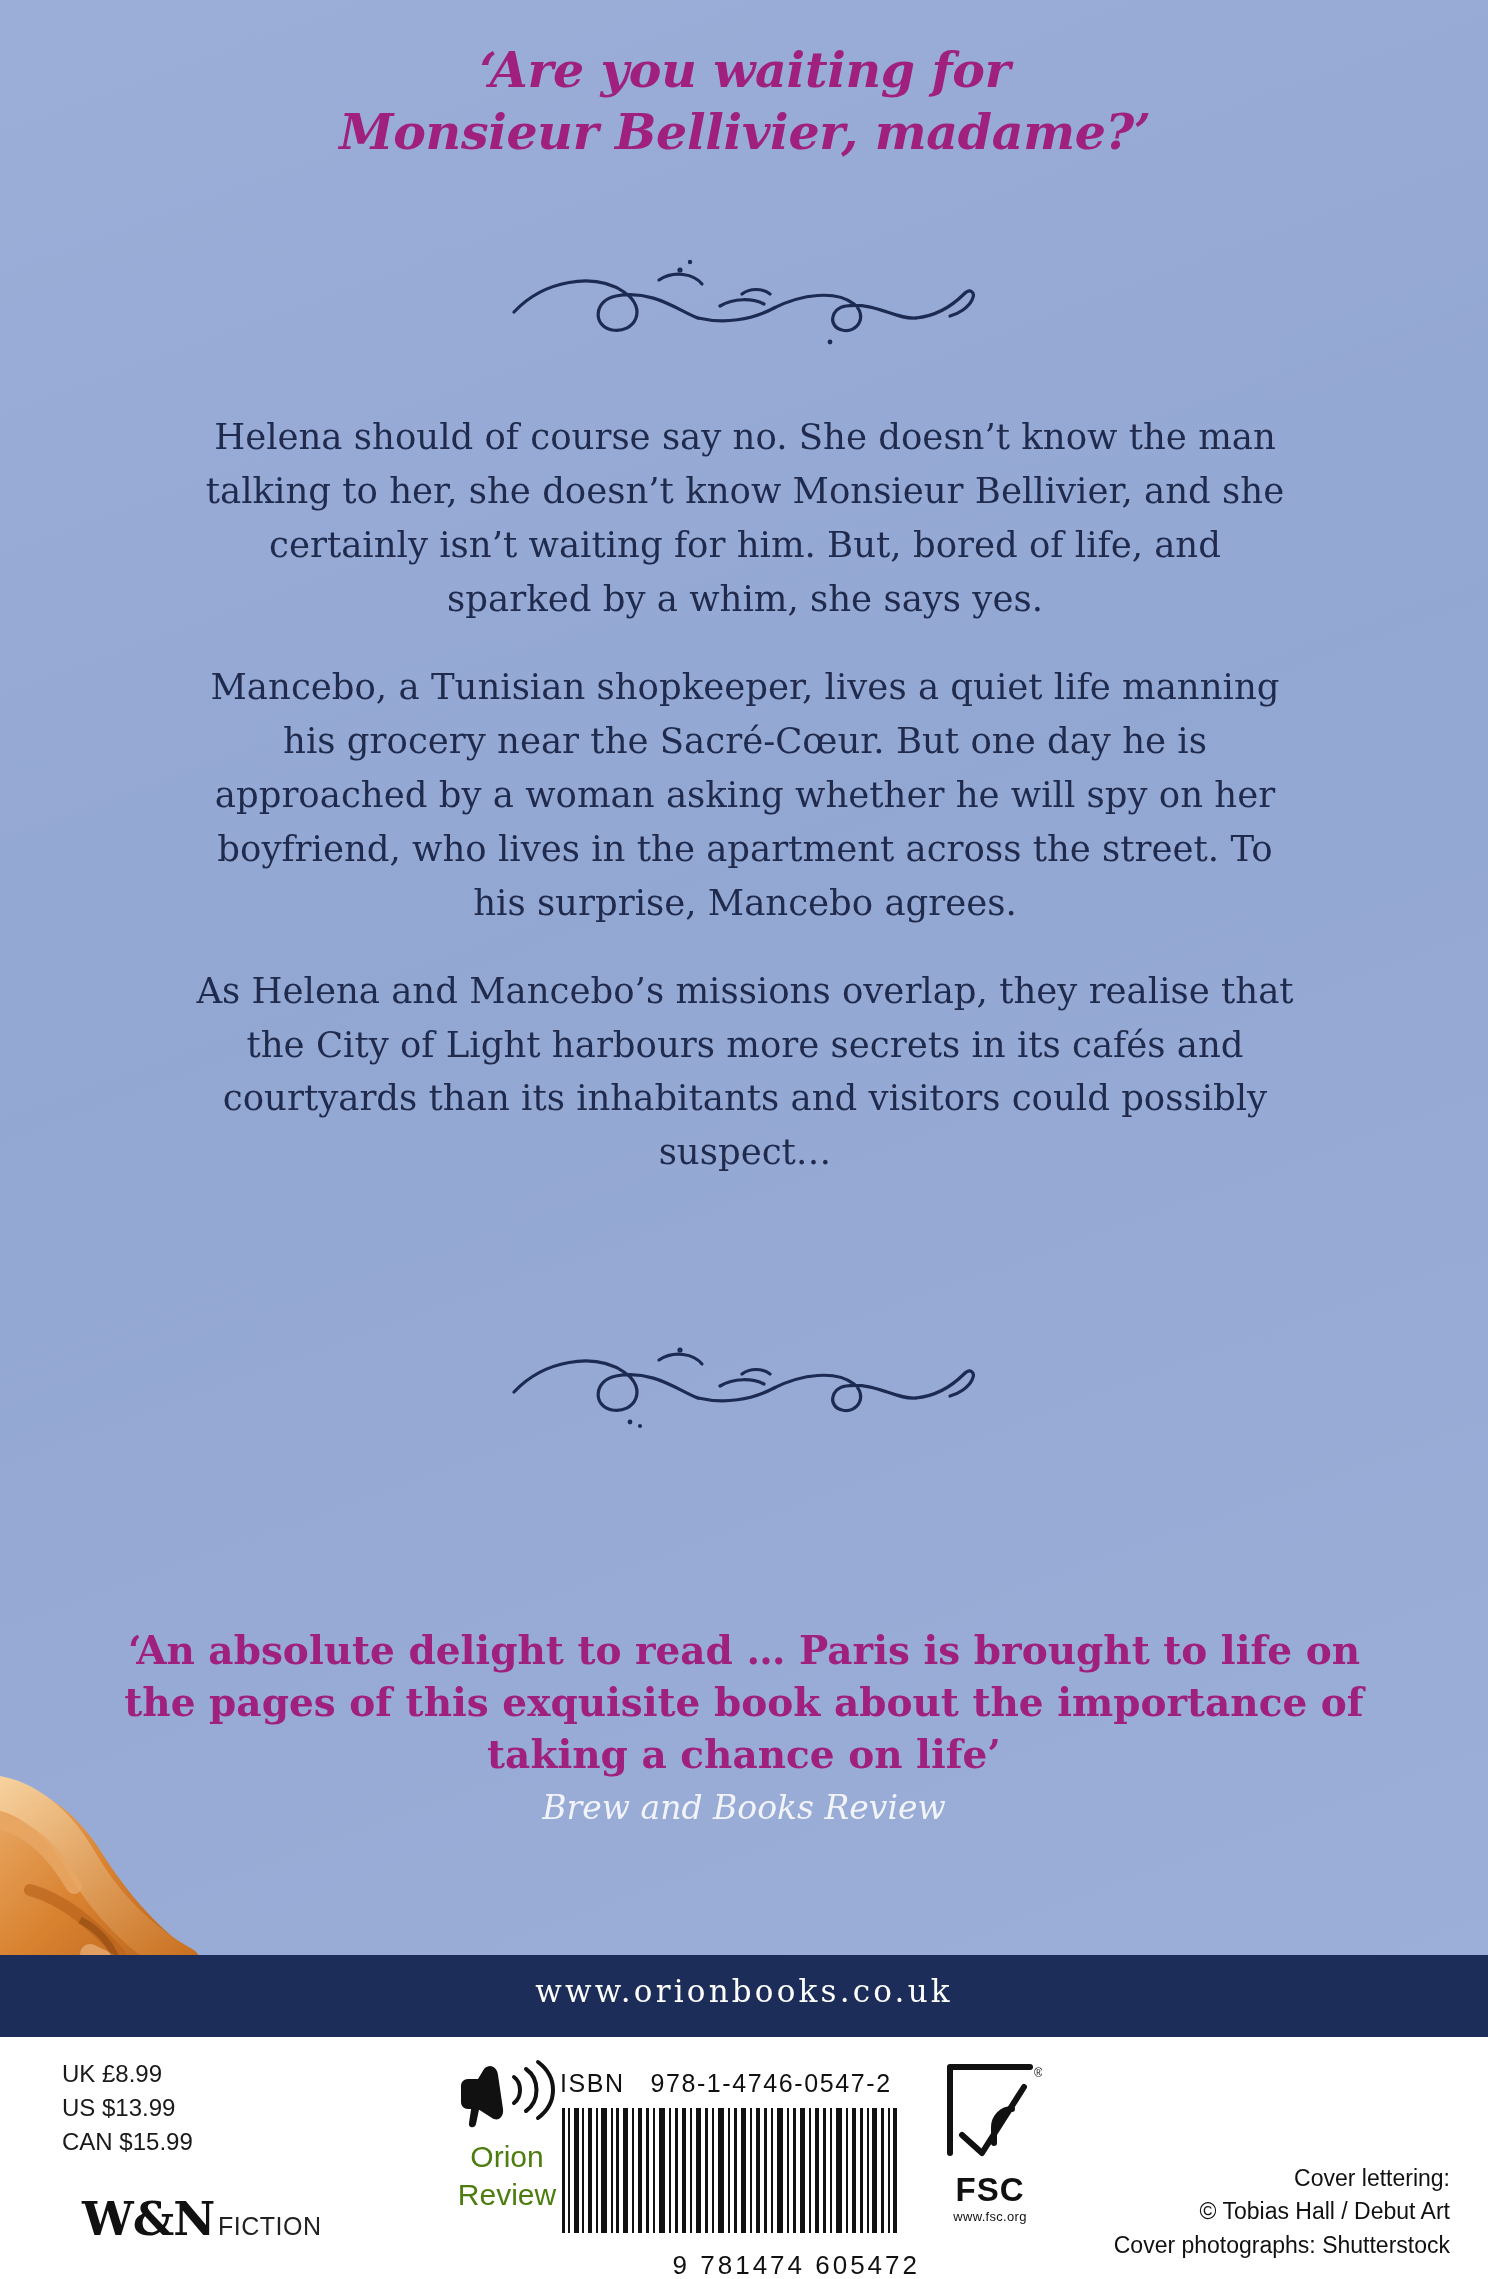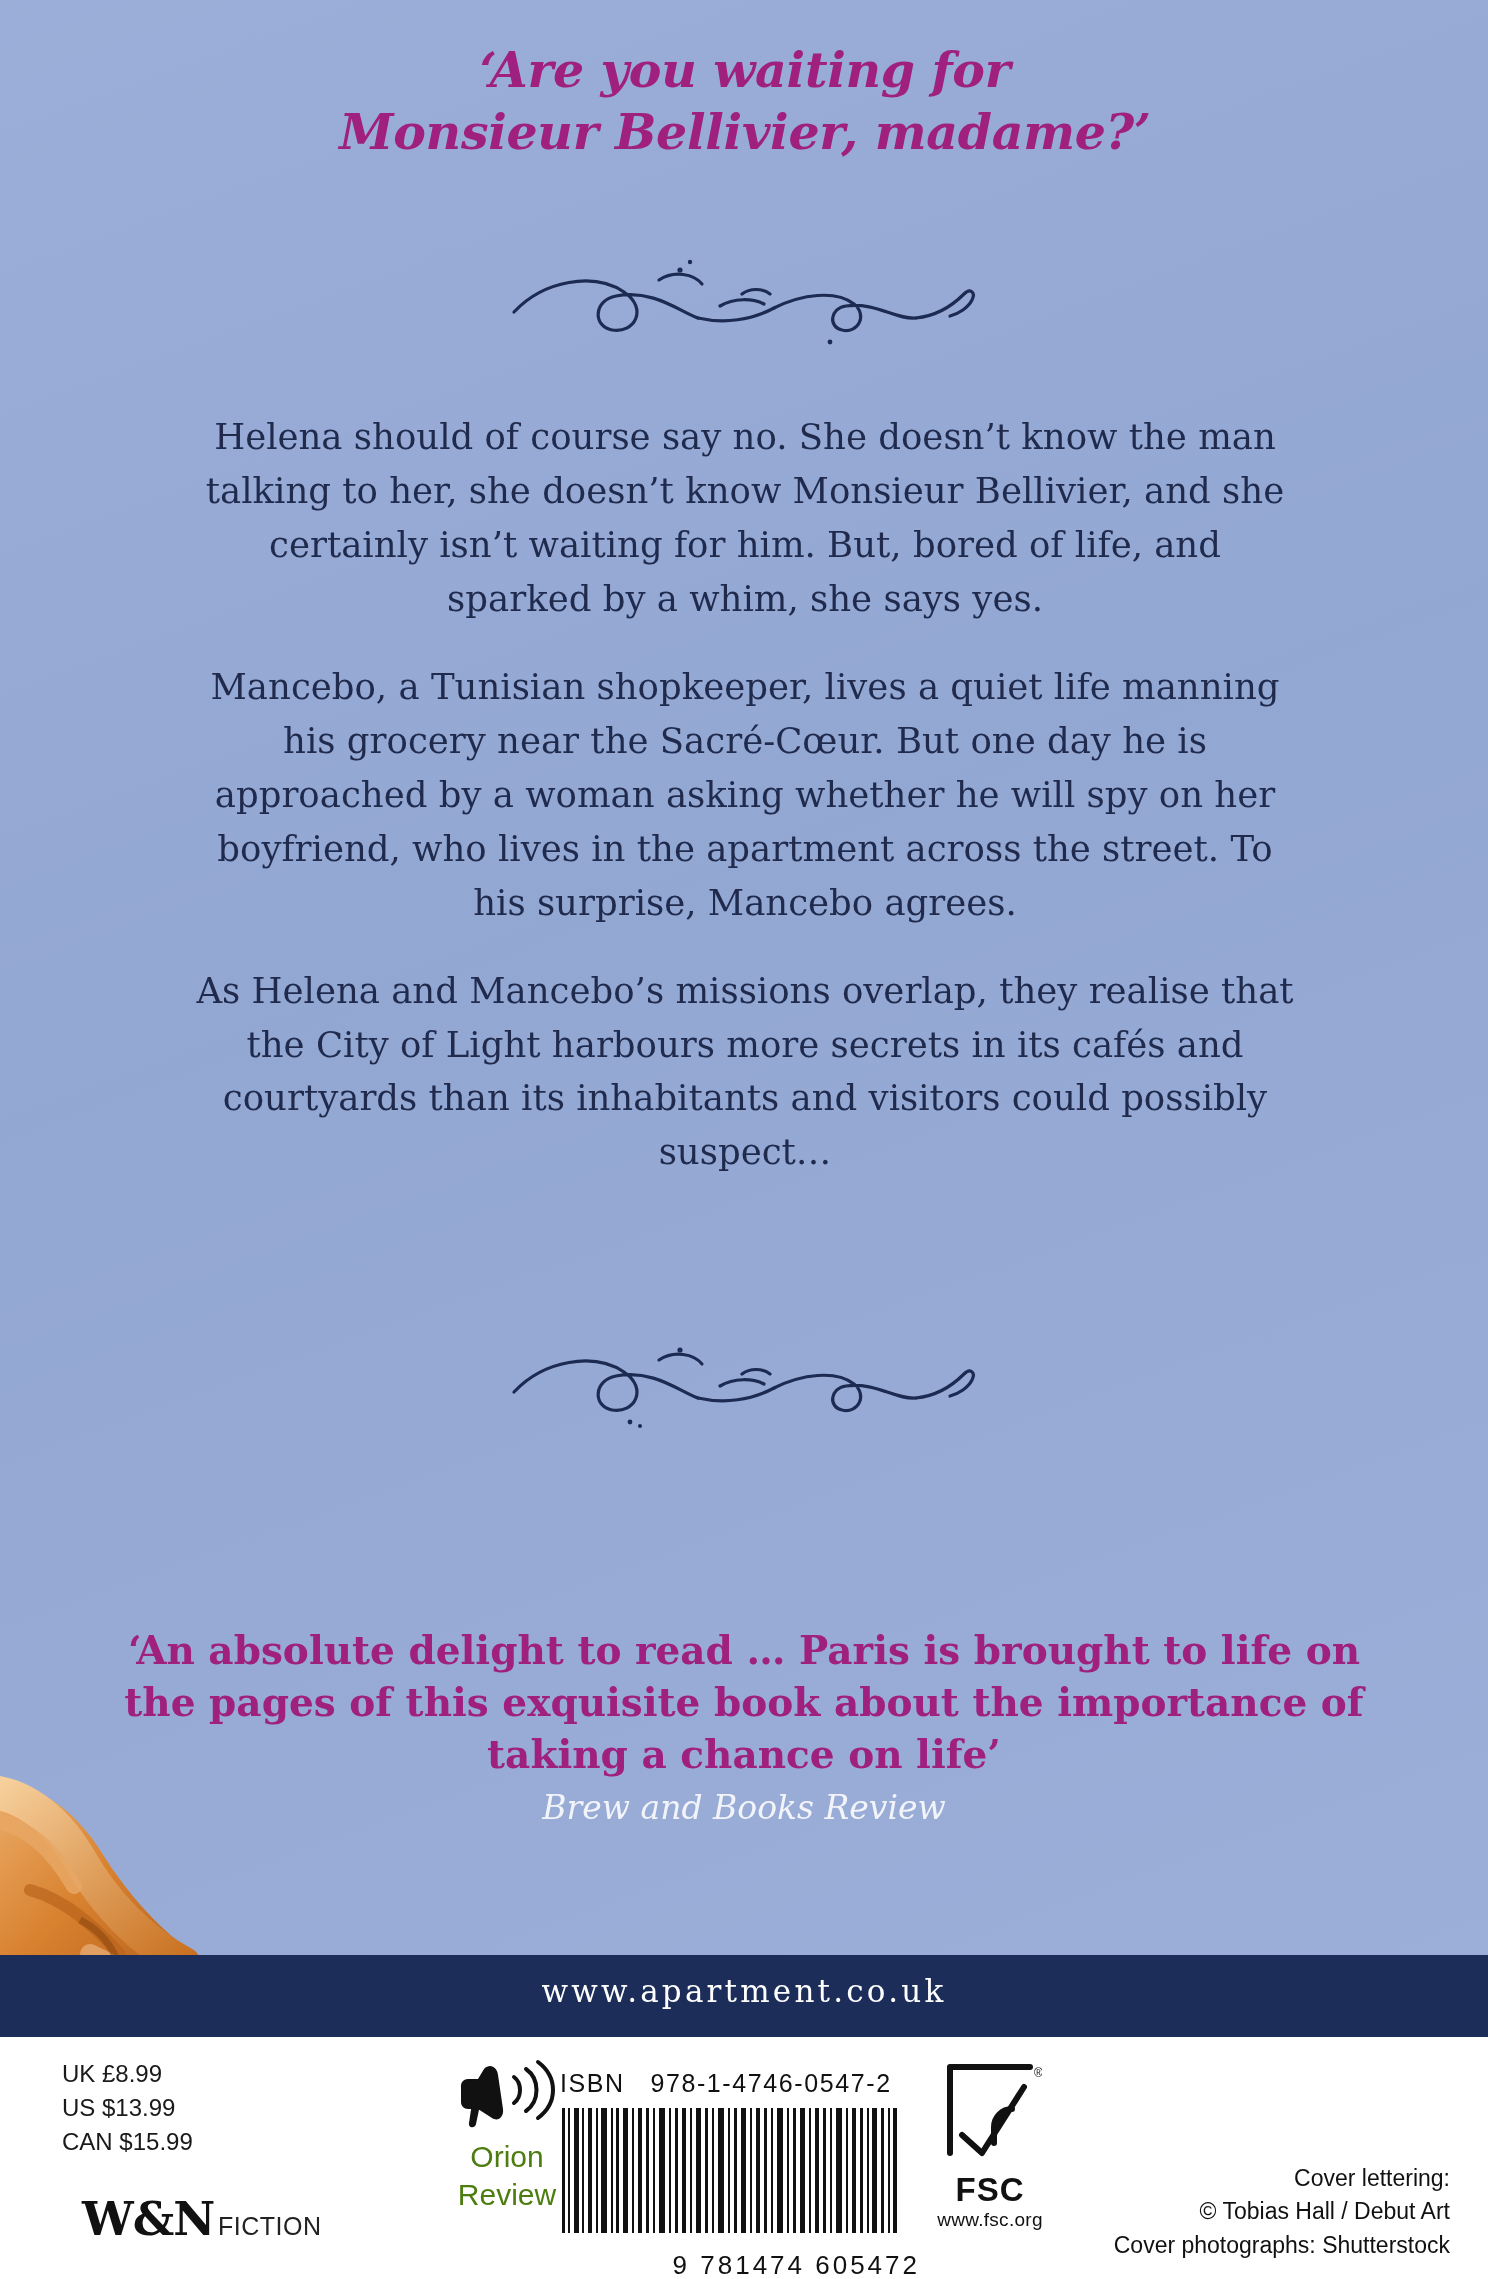--- a/index.html
+++ b/index.html
@@ -225,21 +225,21 @@
   }
   .fsc-name {
     font-family: "Liberation Sans", sans-serif;
     font-weight: bold;
     font-size: 33px;
     letter-spacing: 1px;
     margin-top: -2px;
   }
   .fsc-url {
     font-family: "Liberation Sans", sans-serif;
-    font-size: 19px;
+    font-size: 13px;
     letter-spacing: 0.3px;
   }
   .credits {
     position: absolute;
     right: 38px;
     top: 125px;
     text-align: right;
     font-family: "Liberation Sans", sans-serif;
     font-size: 23px;
     line-height: 1.45;
@@ -318,21 +318,21 @@
         <path d="M20 80 C58 84 84 112 104 146" stroke="#e8a764" stroke-width="16" fill="none" stroke-linecap="round" opacity="0.85"></path>
         <path d="M60 150 C96 160 124 186 150 214" stroke="#b9641c" stroke-width="12" fill="none" stroke-linecap="round" opacity="0.7"></path>
         <path d="M120 214 C156 232 196 248 238 256" stroke="#e3a468" stroke-width="20" fill="none" stroke-linecap="round" opacity="0.9"></path>
         <path d="M110 180 C130 190 140 204 146 218" stroke="#8f4a10" stroke-width="7" fill="none" opacity="0.6"></path>
       </svg>
     </div>
 
   </div>
 
   <div class="web-band">
-    <div class="url">www.apartment.co.uk</div>
+    <div class="url">www.orionbooks.co.uk</div>
   </div>
 
   <div class="footer">
 
     <div class="prices">
       <div>UK £8.99</div>
       <div>US $13.99</div>
       <div>CAN $15.99</div>
     </div>
 

